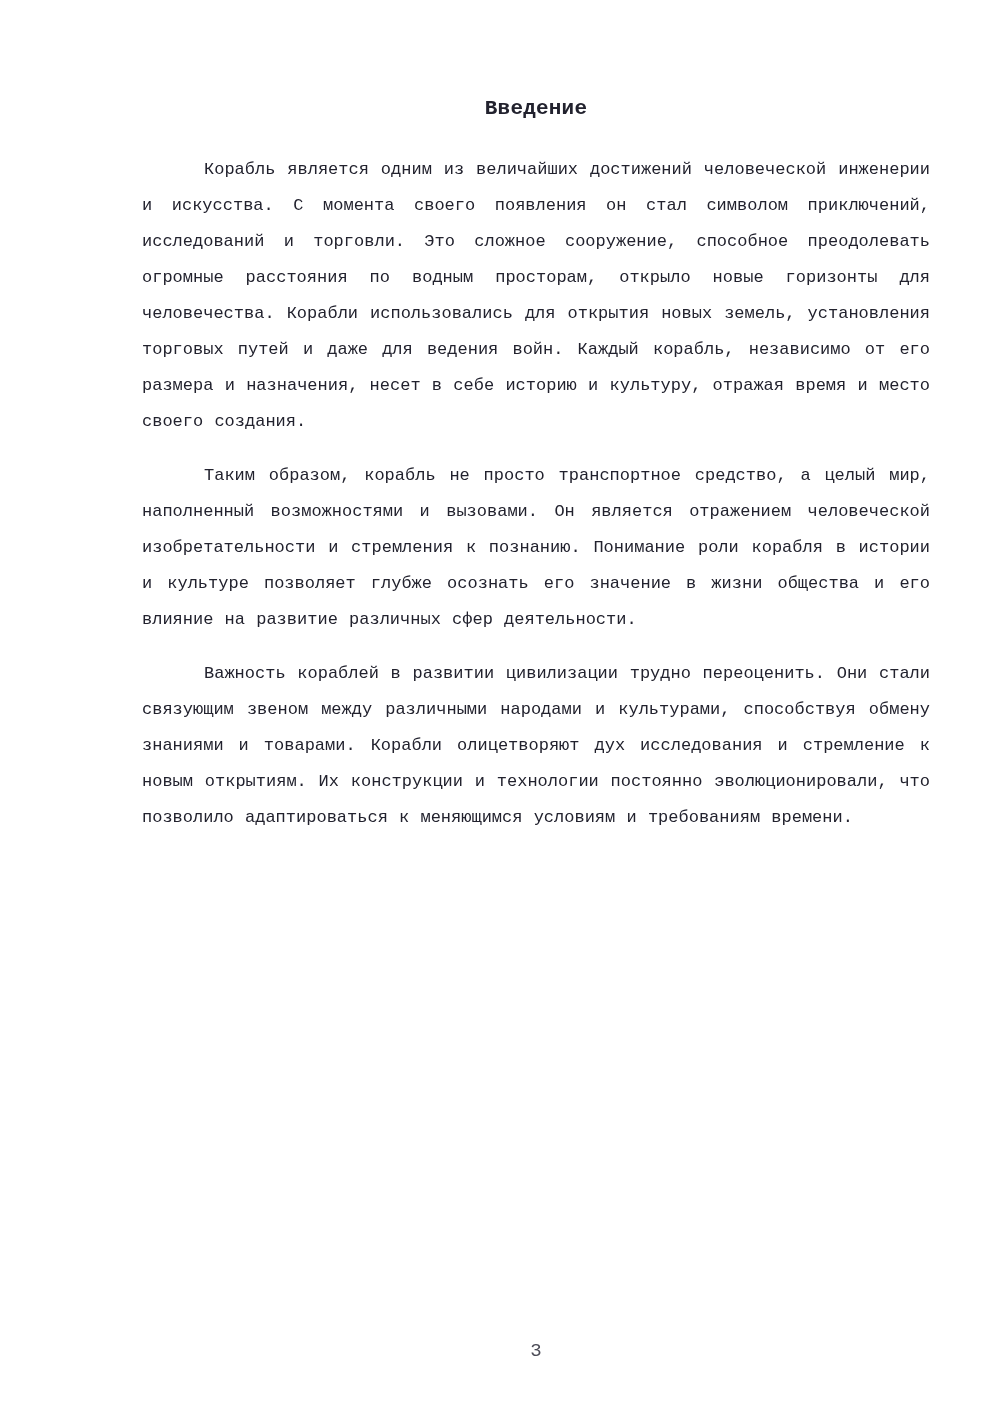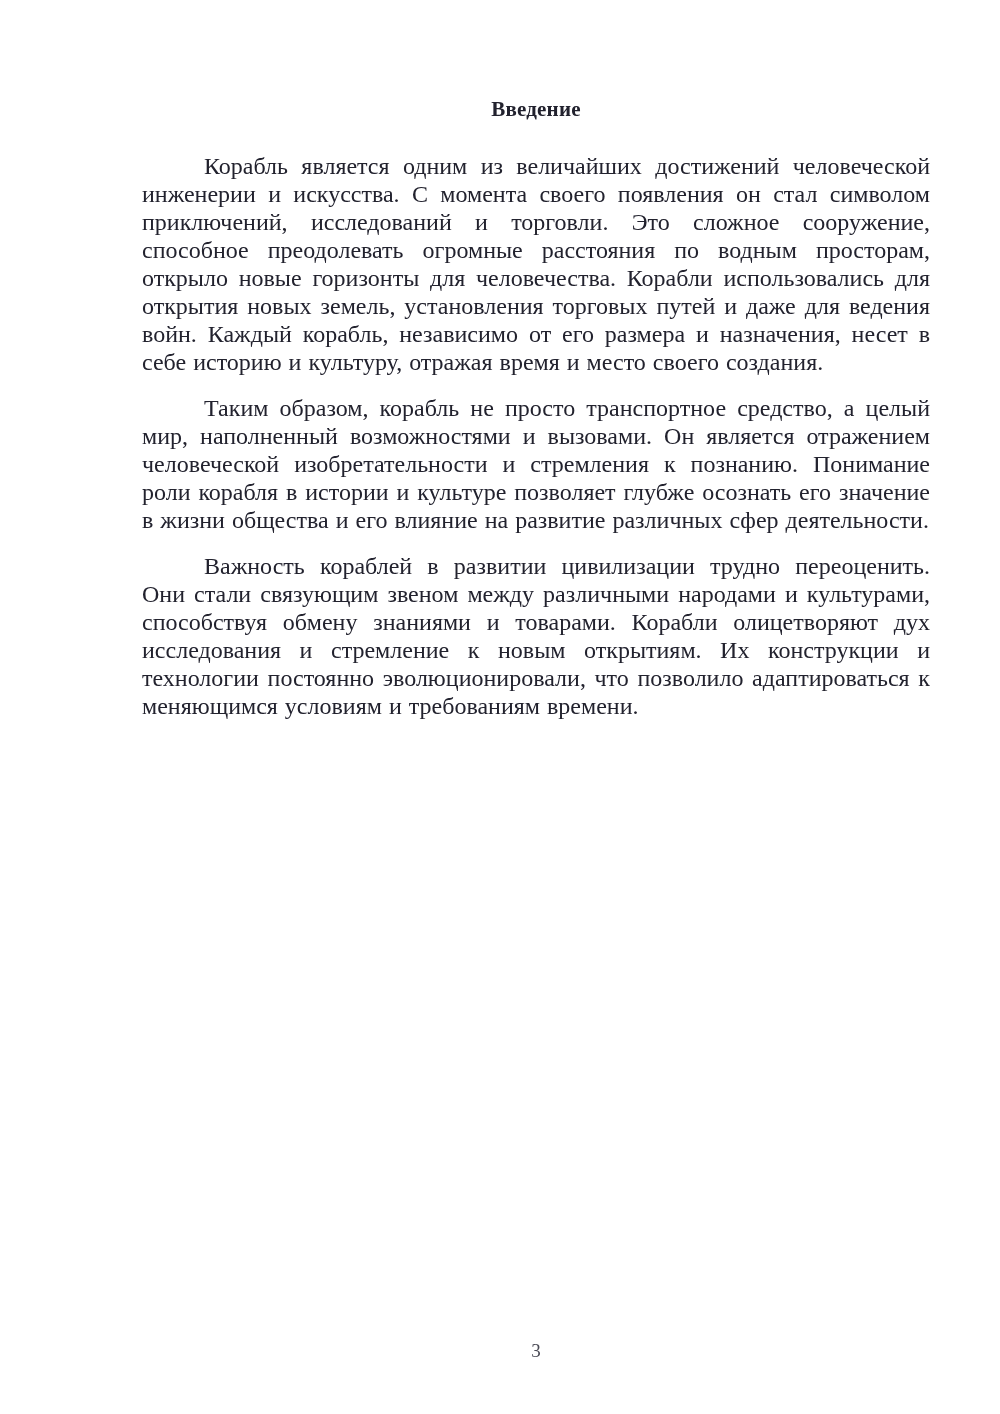--- a/index.html
+++ b/index.html
@@ -7,36 +7,36 @@
     padding: 0;
     background: #ffffff;
   }
   .page {
     position: relative;
     width: 1000px;
     height: 1414px;
     background: #ffffff;
     box-sizing: border-box;
     padding: 96px 70px 12px 142px;
-    font-family: Liberation Serif, serif;
+    font-family: Liberation Mono, monospace;
     color: #22222e;
     overflow: hidden;
   }
   .doc-title {
     margin: 0 0 30px 0;
     font-size: 21px;
     font-weight: bold;
     text-align: center;
     line-height: 26px;
     letter-spacing: 0.2px;
   }
   .para {
     margin: 0 0 18px 0;
-    font-size: 24px;
-    line-height: 28px;
+    font-size: 17px;
+    line-height: 36px;
     text-align: justify;
     text-indent: 62px;
     word-spacing: 1px;
   }
   .page-footer {
     position: absolute;
     left: 142px;
     right: 70px;
     bottom: 52px;
     text-align: center;

